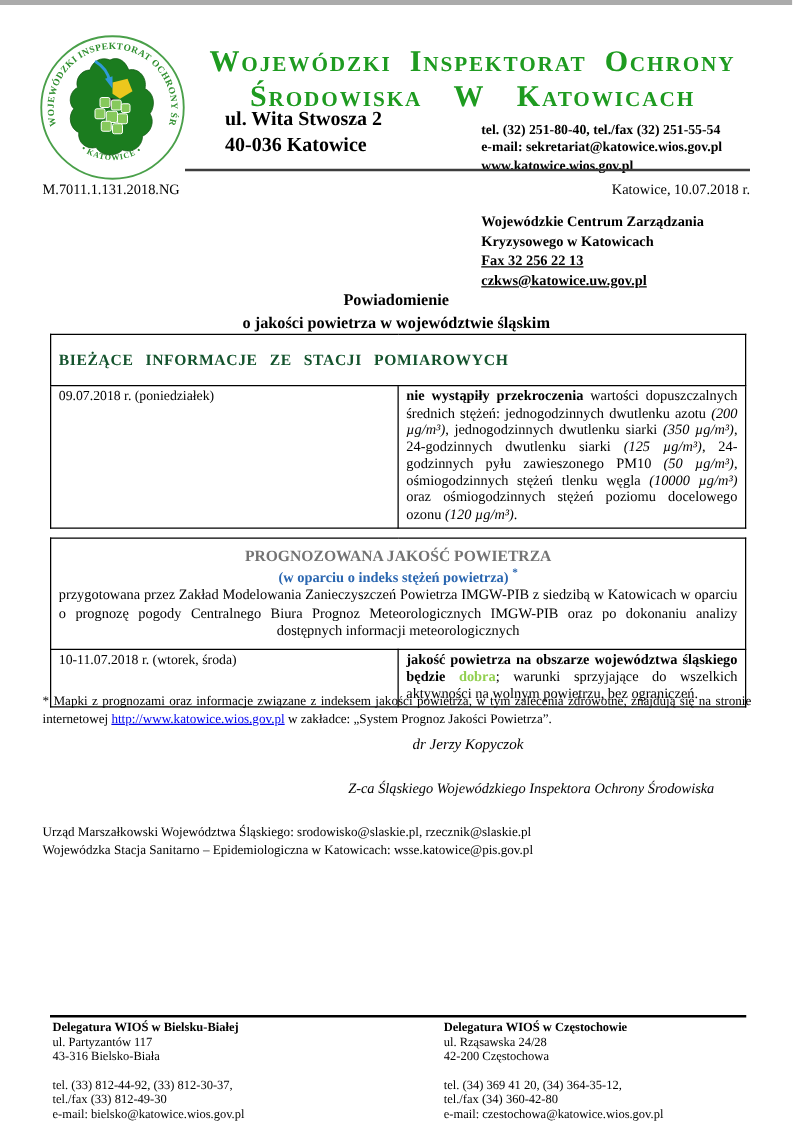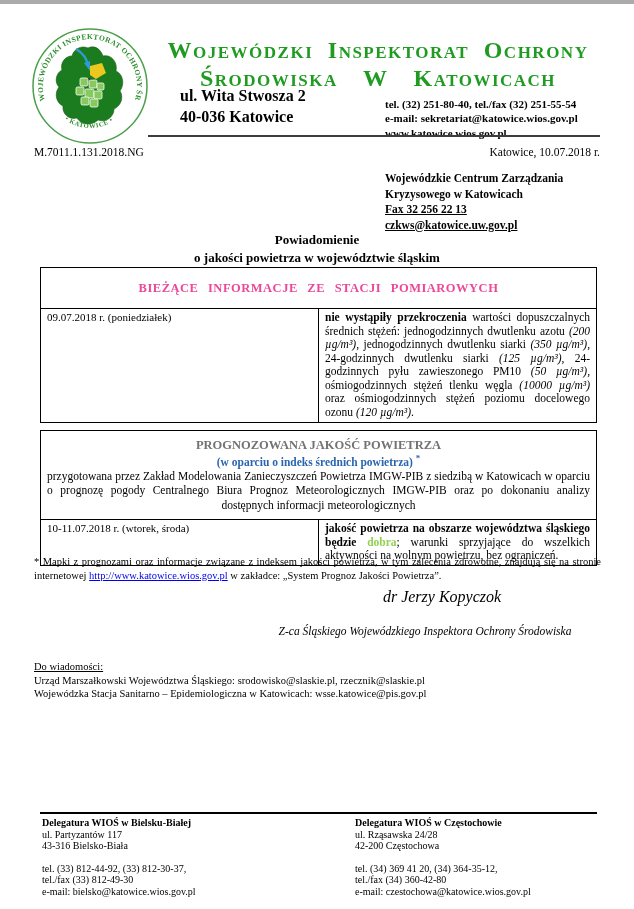--- a/index.html
+++ b/index.html
@@ -25,38 +25,38 @@
   .u { text-decoration:underline; }
 
   .subject { left:0; top:231px; width:634px; text-align:center; font-weight:bold;
              font-size:13px; line-height:1.35; }
 
   
   .tbl { position:absolute; left:40px; width:557px; border-collapse:collapse; table-layout:fixed; }
   .tbl td { border:1px solid #000; vertical-align:top; padding:2px 6px; }
   .tbl1 { top:267px; }
   .tbl2 { top:430px; }
-  .thead { text-align:center; color:#ec4899; font-weight:bold; font-size:12.5px;
+  .thead { text-align:left; color:#14532d; font-weight:bold; font-size:12.5px;
            letter-spacing:0.5px; word-spacing:6px; vertical-align:middle !important; }
   .tbl1 .thead { height:36px; }
   .dcell { width:92px; font-size:11px; line-height:1.18; padding:2px 3px; }
   .bcell { font-size:11.5px; line-height:1.18; text-align:justify; }
   .h1 { height:62px; } .h2 { height:42px; } .h3 { height:30px; }
   .b { font-weight:bold; } .i { font-style:italic; }
   .good { color:#92D050; font-weight:bold; }
   .t2head { height:84px; vertical-align:middle !important; padding:3px 5px; }
   .t2title1 { text-align:center; color:#737373; font-weight:bold; font-size:12.5px; }
   .t2title2 { text-align:center; color:#2A66B0; font-weight:bold; font-size:11.5px; }
   .t2title2 sup { font-size:9px; }
   .t2desc { font-size:11.5px; line-height:1.25; text-align:justify; text-align-last:center; margin-top:1px; }
 
   .footnote { left:34px; top:555px; width:567px; font-size:10.5px; line-height:1.3; text-align:justify; }
   .link { color:#0000EE; text-decoration:underline; cursor:pointer; }
 
-  .sig-name { left:342px; top:588px; width:200px; text-align:center; font-style:italic; font-size:16px; }
+  .sig-name { left:330px; top:588px; width:200px; font-style:italic; font-size:12px; }
   .sig-title { left:235px; top:625px; width:380px; text-align:center; font-style:italic; font-size:11.5px; }
 
   .cc { left:34px; top:660px; font-size:10.5px; line-height:1.3; }
 
   .footer-rule { left:40px; top:812px; width:557px; border-top:2px solid #000; height:0; }
   .fcol { top:817px; font-size:10px; line-height:1.15; }
   .fleft { left:42px; }
   .fright { left:355px; }
   .ftitle { font-weight:bold; }
   .fgap { height:11px; }
@@ -144,38 +144,37 @@
         <td class="bcell h1"><span class="b">nie wystąpiły przekroczenia</span><span> wartości dopuszczalnych średnich stężeń: jednogodzinnych dwutlenku azotu </span><span class="i">(200 µg/m³)</span><span>, jednogodzinnych dwutlenku siarki </span><span class="i">(350 µg/m³)</span><span>, 24-godzinnych dwutlenku siarki </span><span class="i">(125 µg/m³)</span><span>, 24-godzinnych pyłu zawieszonego PM10 </span><span class="i">(50 µg/m³)</span><span>, ośmiogodzinnych stężeń tlenku węgla </span><span class="i">(10000 µg/m³)</span><span> oraz ośmiogodzinnych stężeń poziomu docelowego ozonu </span><span class="i">(120 µg/m³)</span><span>.</span></td>
       </tr>
     </tbody>
   </table>
 
   <table class="tbl tbl2">
     <tbody>
       <tr>
         <td colspan="2" class="t2head">
           <div class="t2title1">PROGNOZOWANA JAKOŚĆ POWIETRZA</div>
-          <div class="t2title2"><span>(w oparciu o indeks średnich powietrza)</span> <sup>*</sup></div>
+          <div class="t2title2"><span>(w oparciu o indeks stężeń powietrza)</span> <sup>*</sup></div>
           <div class="t2desc">przygotowana przez Zakład Modelowania Zanieczyszczeń Powietrza IMGW-PIB z siedzibą w Katowicach w oparciu o prognozę pogody Centralnego Biura Prognoz Meteorologicznych IMGW-PIB oraz po dokonaniu analizy dostępnych informacji meteorologicznych</div>
         </td>
       </tr>
       <tr>
         <td class="dcell h3">10-11.07.2018 r. (wtorek, środa)</td>
         <td class="bcell h3"><span class="b">jakość powietrza na obszarze województwa śląskiego będzie </span><span class="good">dobra</span><span>; warunki sprzyjające do wszelkich aktywności na wolnym powietrzu, bez ograniczeń.</span></td>
       </tr>
     </tbody>
   </table>
 
   <div class="abs footnote"><span>* Mapki z prognozami oraz informacje związane z indeksem jakości powietrza, w tym zalecenia zdrowotne, znajdują się na stronie internetowej </span><a class="link">http://www.katowice.wios.gov.pl</a><span> w zakładce: „System Prognoz Jakości Powietrza”.</span></div>
 
   <div class="abs sig-name">dr Jerzy Kopyczok</div>
   <div class="abs sig-title">Z-ca Śląskiego Wojewódzkiego Inspektora Ochrony Środowiska</div>
 
   <div class="abs cc">
-    <div class="u">Do wiadomości:</div>
     <div>Urząd Marszałkowski Województwa Śląskiego: srodowisko@slaskie.pl, rzecznik@slaskie.pl</div>
     <div>Wojewódzka Stacja Sanitarno – Epidemiologiczna w Katowicach: wsse.katowice@pis.gov.pl</div>
   </div>
 
   <div class="abs footer-rule"></div>
 
   <div class="abs fcol fleft">
     <div class="ftitle">Delegatura WIOŚ w Bielsku-Białej</div>
     <div>ul. Partyzantów 117</div>
     <div>43-316 Bielsko-Biała</div>

